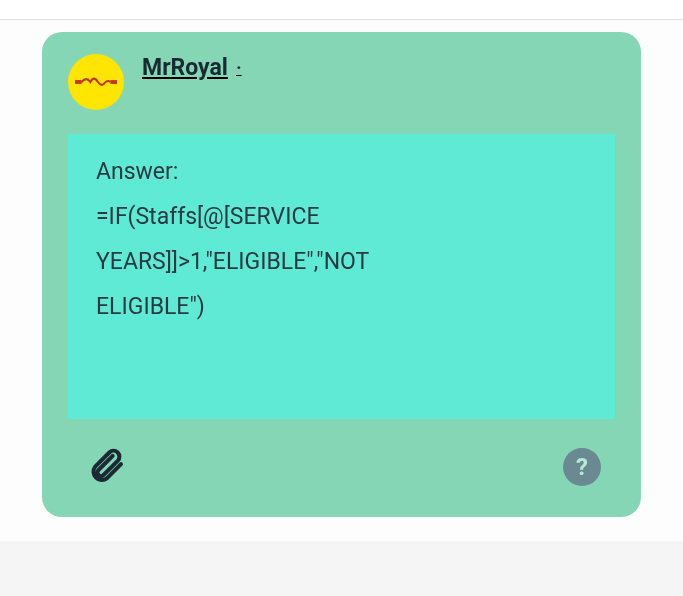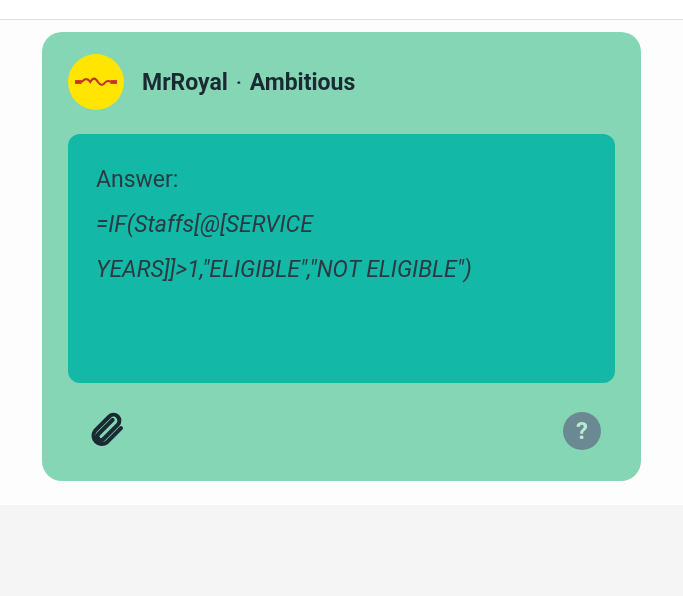--- a/index.html
+++ b/index.html
@@ -23,23 +23,24 @@
       padding: 12px 42px 24px 42px;
       background: #fdfdfd;
     }
     .answer-card {
       background: #85d6b5;
       border-radius: 20px;
       padding: 22px 26px 28px 26px;
     }
     .card-header {
       display: flex;
-      align-items: center;
+      align-items: flex-start;
       gap: 18px;
       margin-bottom: 24px;
+      text-decoration: underline;
     }
     .avatar {
       width: 56px;
       height: 56px;
       border-radius: 50%;
       background: #ffe500;
       display: flex;
       align-items: center;
       justify-content: center;
       flex-shrink: 0;
@@ -56,31 +57,30 @@
       font-weight: 700;
       font-size: 23px;
       color: #1a2a33;
     }
     .dot-sep {
       font-weight: 700;
       font-size: 19px;
       color: #1a2a33;
     }
     .answer-body {
-      background: #14b8a6;
-      border-radius: 12px;
-      padding: 24px 28px 90px 28px;
+      background: #5eead4;
+      border-radius: 0;
+      padding: 16px 28px 90px 28px;
       font-size: 23px;
       line-height: 1.95;
       color: #2b3a42;
       font-weight: 400;
     }
     .formula-block {
       max-width: 380px;
-      font-style: italic;
     }
     .card-footer {
       display: flex;
       align-items: center;
       justify-content: space-between;
       padding-top: 26px;
       padding-left: 18px;
       padding-right: 14px;
     }
     .attach-icon svg {
@@ -114,21 +114,20 @@
       <div class="avatar">
         <svg viewBox="0 0 44 16">
           <rect x="0" y="6" width="7" height="4" fill="#c3352b"></rect>
           <path d="M7 8 Q12 2 16 8 Q20 1 24 8 Q28 14 32 8 Q35 6 37 8" stroke="#c3352b" stroke-width="2.2" fill="none"></path>
           <rect x="37" y="6" width="7" height="4" fill="#c3352b"></rect>
         </svg>
       </div>
       <div class="user-line">
         <span>MrRoyal</span>
         <span class="dot-sep">·</span>
-        <span>Ambitious</span>
       </div>
     </div>
 
     <div class="answer-body">
       <div>Answer:</div>
       <div class="formula-block">=IF(Staffs[@[SERVICE YEARS]]&gt;1,"ELIGIBLE","NOT ELIGIBLE")</div>
     </div>
 
     <div class="card-footer">
       <div class="attach-icon">

